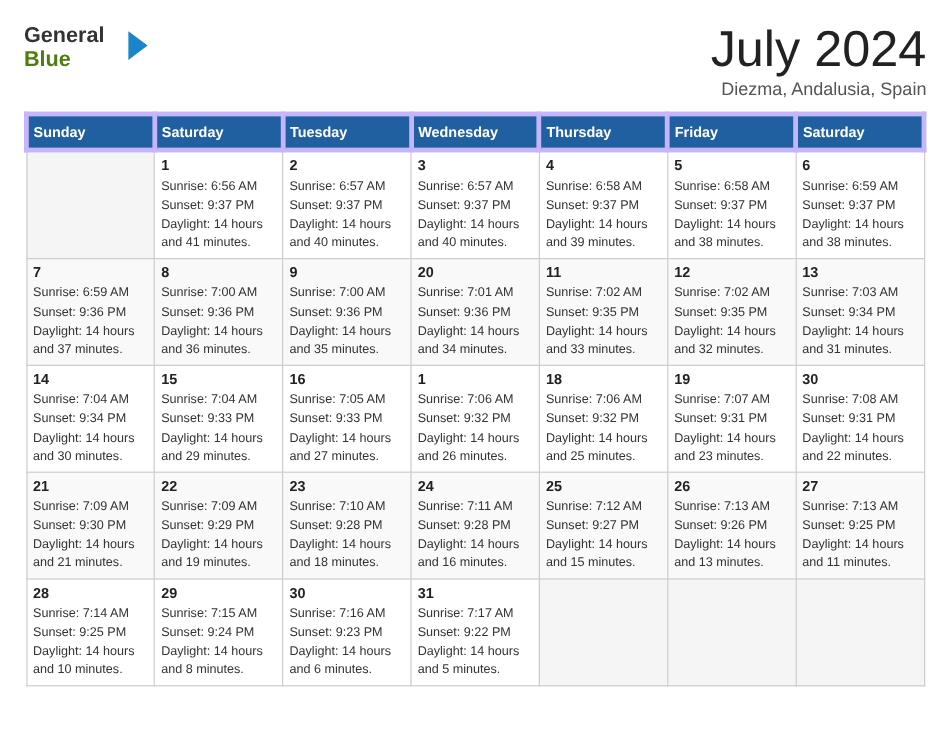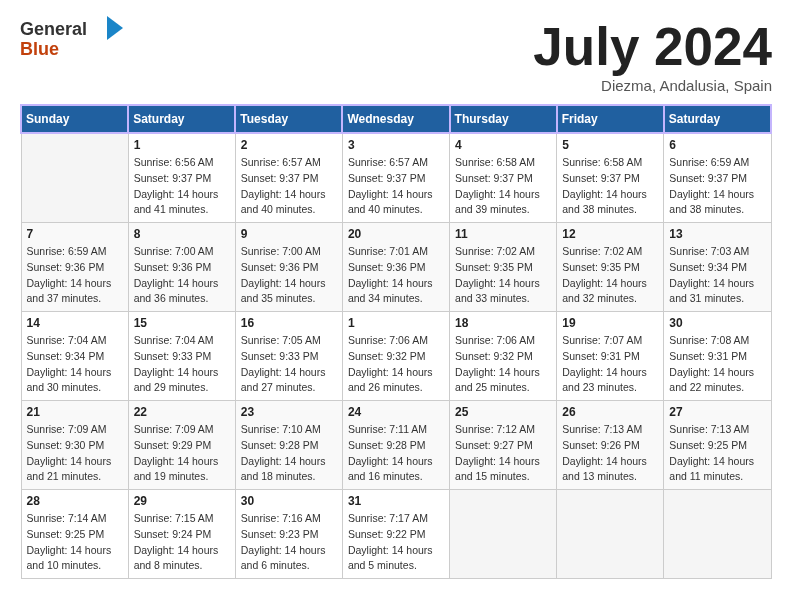--- a/index.html
+++ b/index.html
@@ -11,65 +11,66 @@
       padding: 20px;
     }
     .header {
       display: flex;
       justify-content: space-between;
       align-items: flex-start;
       margin-bottom: 10px;
     }
     .logo {
       display: flex;
+      align-items: center;
       gap: 16px;
     }
     .logo-text {
       font-size: 18px;
       font-weight: bold;
       color: #333;
       line-height: 1.1;
     }
-    .logo-text .blue { color: #c2410c; margin-top: 47px; }
+    .logo-text .blue { color: #4d7c0f; margin-top: 47px; }
     .logo-arrow {
       width: 0;
       height: 0;
       border-top: 12px solid transparent;
       border-bottom: 12px solid transparent;
       border-left: 16px solid #1a85c8;
       margin-left: 4px;
       margin-top: -4px;
     }
     .title-block {
       text-align: right;
     }
     .month-title {
-      font-size: 53px;
-      font-weight: bold;
+      font-size: 42px;
+      font-weight: normal;
       color: #222;
       line-height: 1;
     }
     .location {
       font-size: 15px;
       color: #555;
       margin-top: 4px;
     }
     table {
       width: 100%;
       border-collapse: collapse;
       font-size: 11px;
     }
     thead tr th {
       background-color: #2060a0;
       color: #fff;
       font-size: 12px;
       font-weight: bold;
       padding: 6px 4px;
       text-align: left;
-      border: 2px solid #c4b5fd;
+      border: 4px solid #c4b5fd;
     }
     tbody tr td {
       border: 1px solid #ccc;
       vertical-align: top;
       padding: 4px 5px;
       width: 107px;
       min-height: 80px;
       background: #fff;
     }
     tbody tr:nth-child(even) td {

